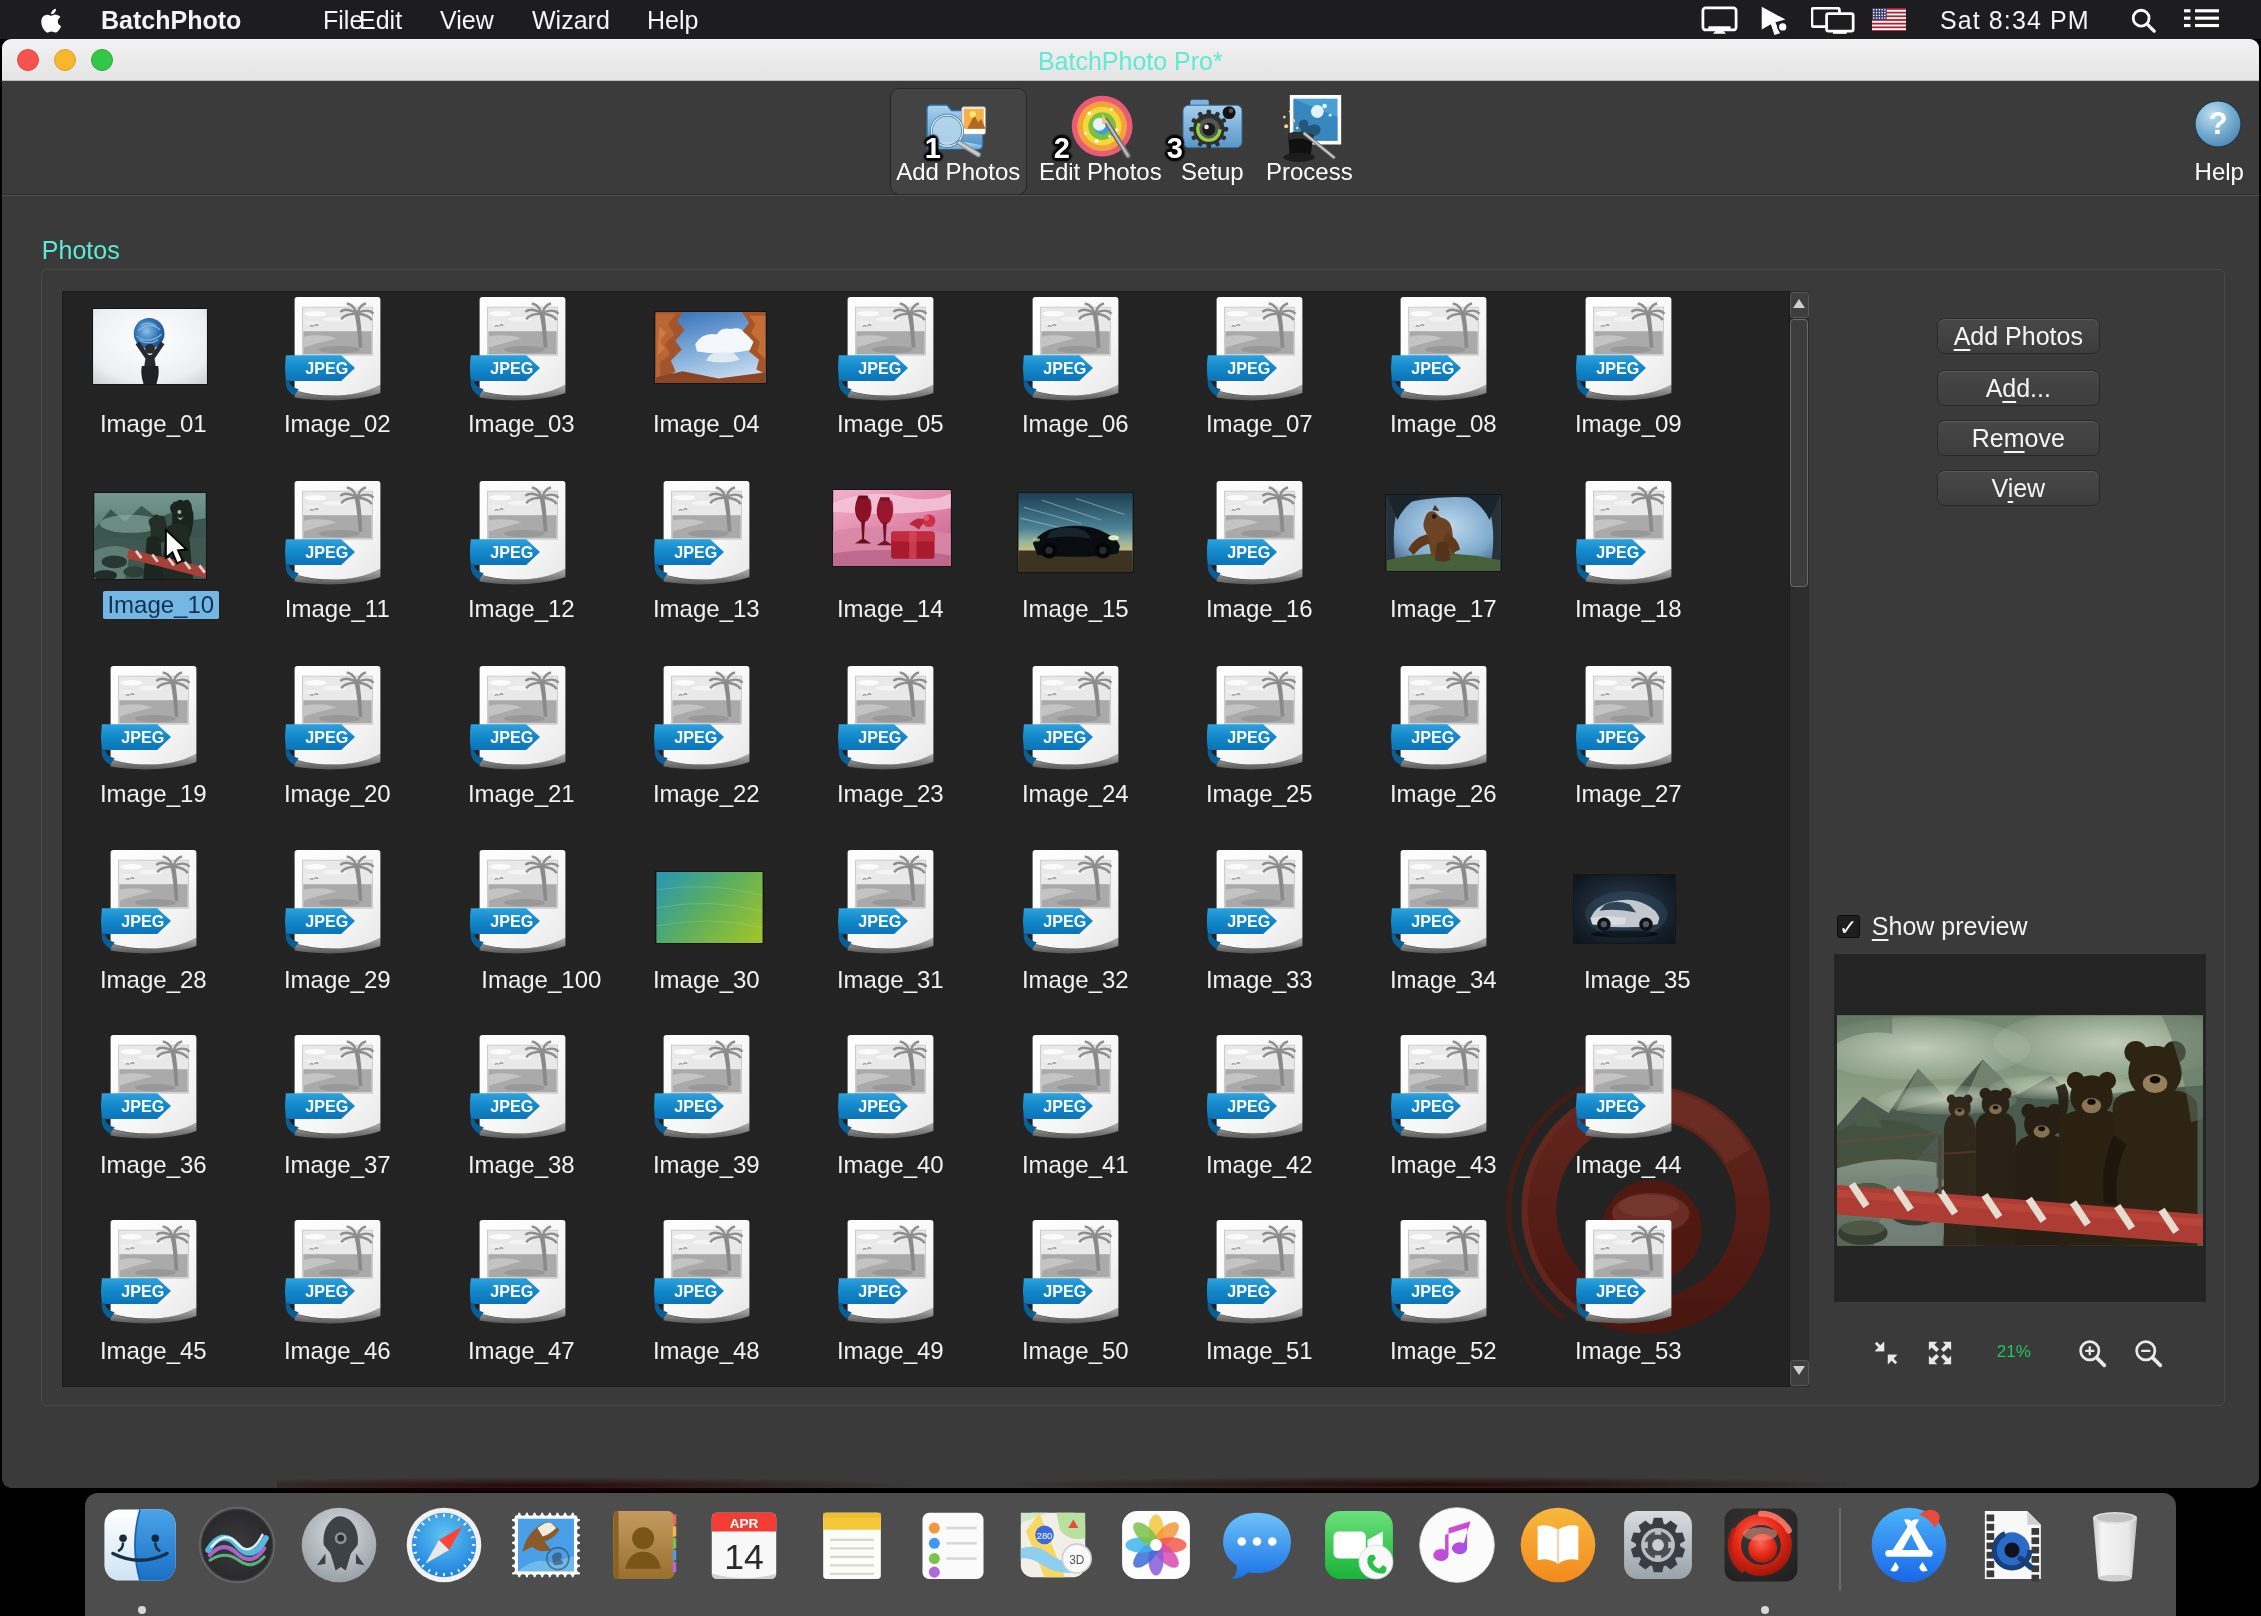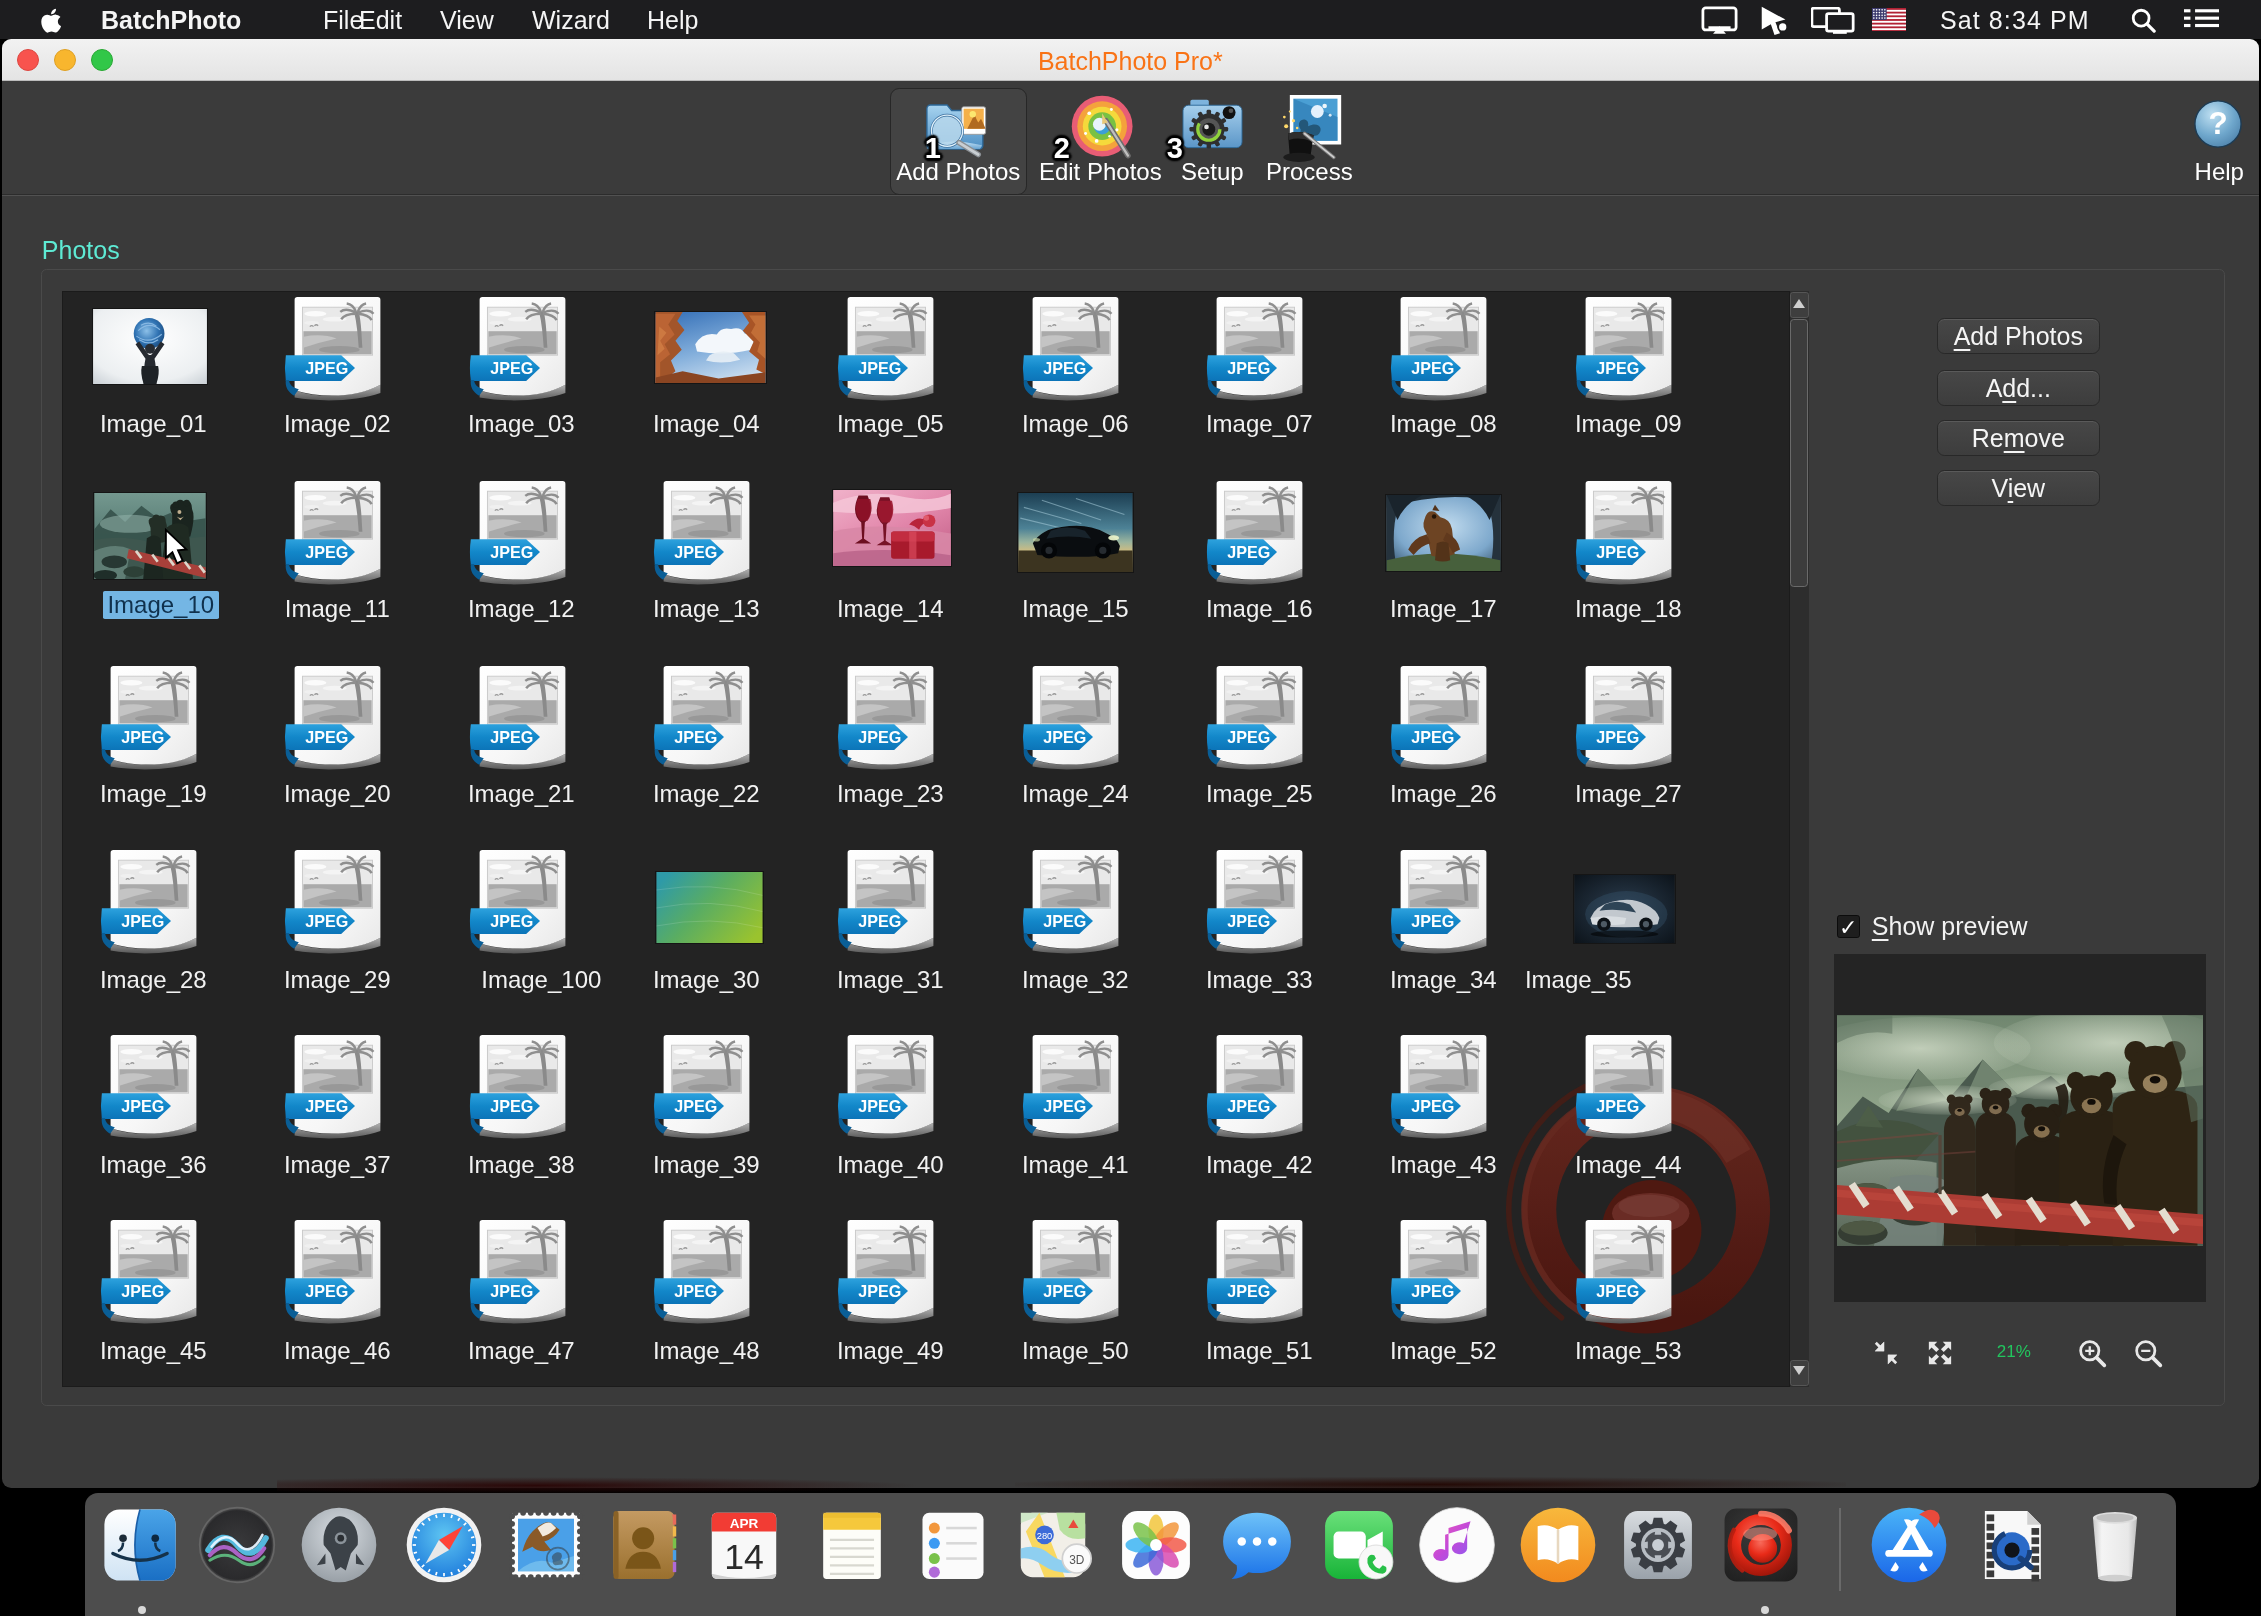--- a/index.html
+++ b/index.html
@@ -107,21 +107,21 @@
         <line x1="0" y1="11" x2="7" y2="11"></line>
         <line x1="0" y1="19" x2="7" y2="19"></line>
       </g>
     </svg>
 </div>
 <div id="win" class="ab">
 <div id="titlebar" class="ab"></div>
 <div class="tl" style="left:14.8px;top:10px;background:#f8534e;border:0.9px solid #dd4741"></div>
 <div class="tl" style="left:52px;top:10px;background:#f8b62e;border:0.9px solid #dfa023"></div>
 <div class="tl" style="left:89px;top:10px;background:#31c748;border:0.9px solid #29a834"></div>
-<div class="ab" style="left:0;top:0;width:2257px;height:42px;text-align:center;line-height:45px;font-size:25px;color:#f97316">BatchPhoto Pro*</div>
+<div class="ab" style="left:0;top:0;width:2257px;height:42px;text-align:center;line-height:45px;font-size:25px;color:#5eead4">BatchPhoto Pro*</div>
 <div id="toolbar" class="ab"></div>
 <div class="ab" style="left:888px;top:49px;width:137px;height:107px;background:#434343;border:0.9px solid #272727;border-radius:9.2px"></div>
 <svg class="ab" style="left:923px;top:55px" width="68" height="66" viewBox="0 0 74 72">
 <defs>
         <linearGradient id="fold" x1="0" y1="0" x2="0" y2="1">
 <stop offset="0" stop-color="#a8d4f0"></stop>
           <stop offset="1" stop-color="#4d8fc4"></stop>
         </linearGradient>
 <linearGradient id="foldb" x1="0" y1="0" x2="0" y2="1">
 <stop offset="0" stop-color="#cfe8f8"></stop>
@@ -416,21 +416,21 @@
       <use href="#jp"></use>
     </svg>
 <div class="cell-label" style="left:1170px;top:927px">Image_33</div>
 <svg class="ji" style="left:1204px;top:810px" viewBox="0 0 116 120">
       <use href="#jp"></use>
     </svg>
 <div class="cell-label" style="left:1354px;top:927px">Image_34</div>
 <svg class="ji" style="left:1388px;top:810px" viewBox="0 0 116 120">
       <use href="#jp"></use>
     </svg>
-<div class="cell-label" style="left:1489px;top:927px">Image_35</div>
+<div class="cell-label" style="left:1548px;top:927px">Image_35</div>
 <div class="cell-label" style="left:64px;top:1112px">Image_36</div>
 <svg class="ji" style="left:98px;top:995px" viewBox="0 0 116 120">
       <use href="#jp"></use>
     </svg>
 <div class="cell-label" style="left:248px;top:1112px">Image_37</div>
 <svg class="ji" style="left:282px;top:995px" viewBox="0 0 116 120">
       <use href="#jp"></use>
     </svg>
 <div class="cell-label" style="left:432px;top:1112px">Image_38</div>
 <svg class="ji" style="left:467px;top:995px" viewBox="0 0 116 120">

